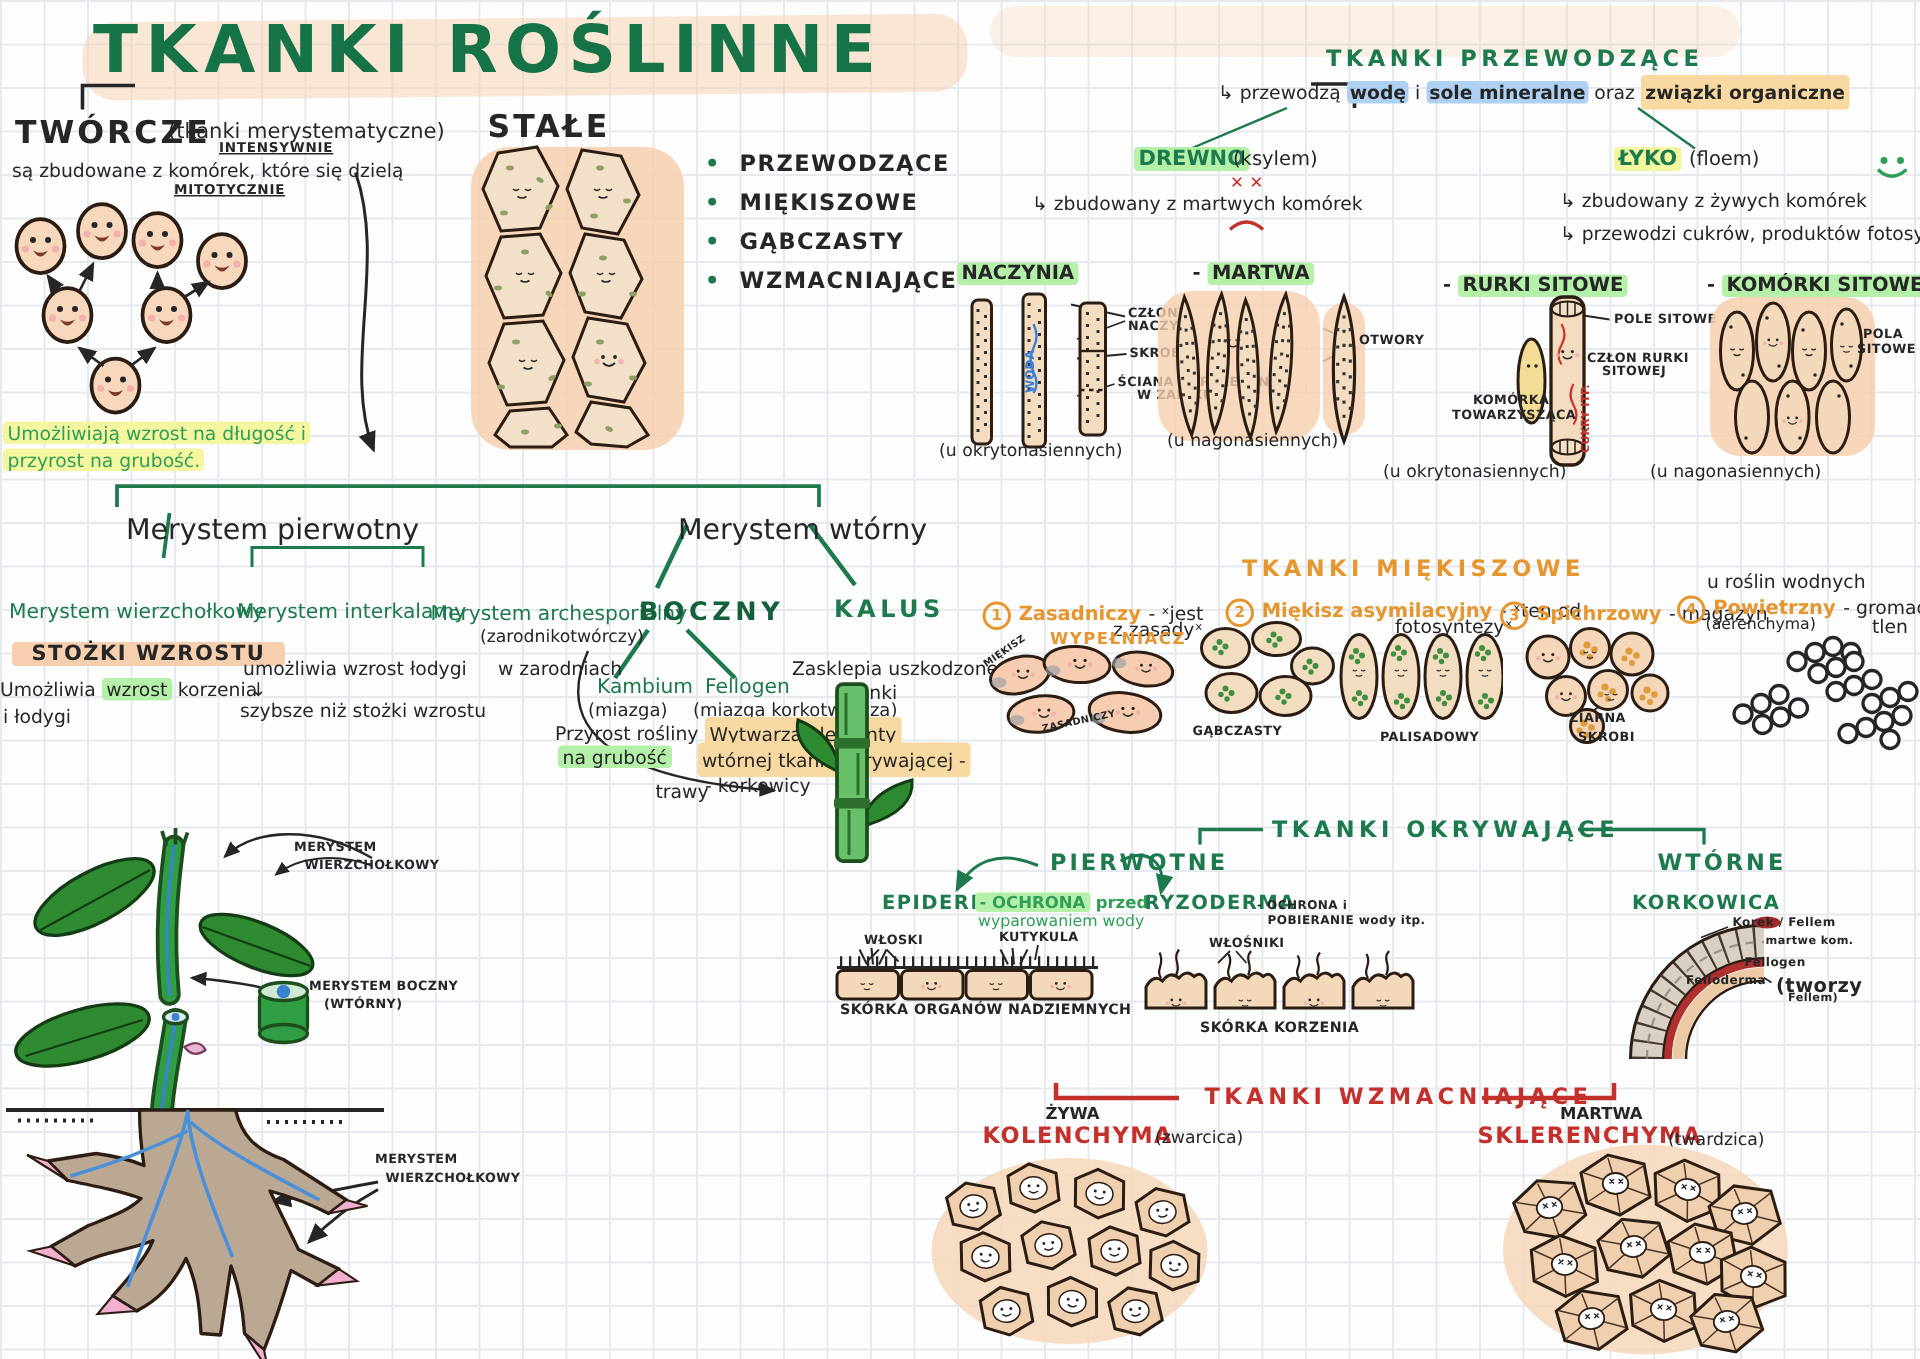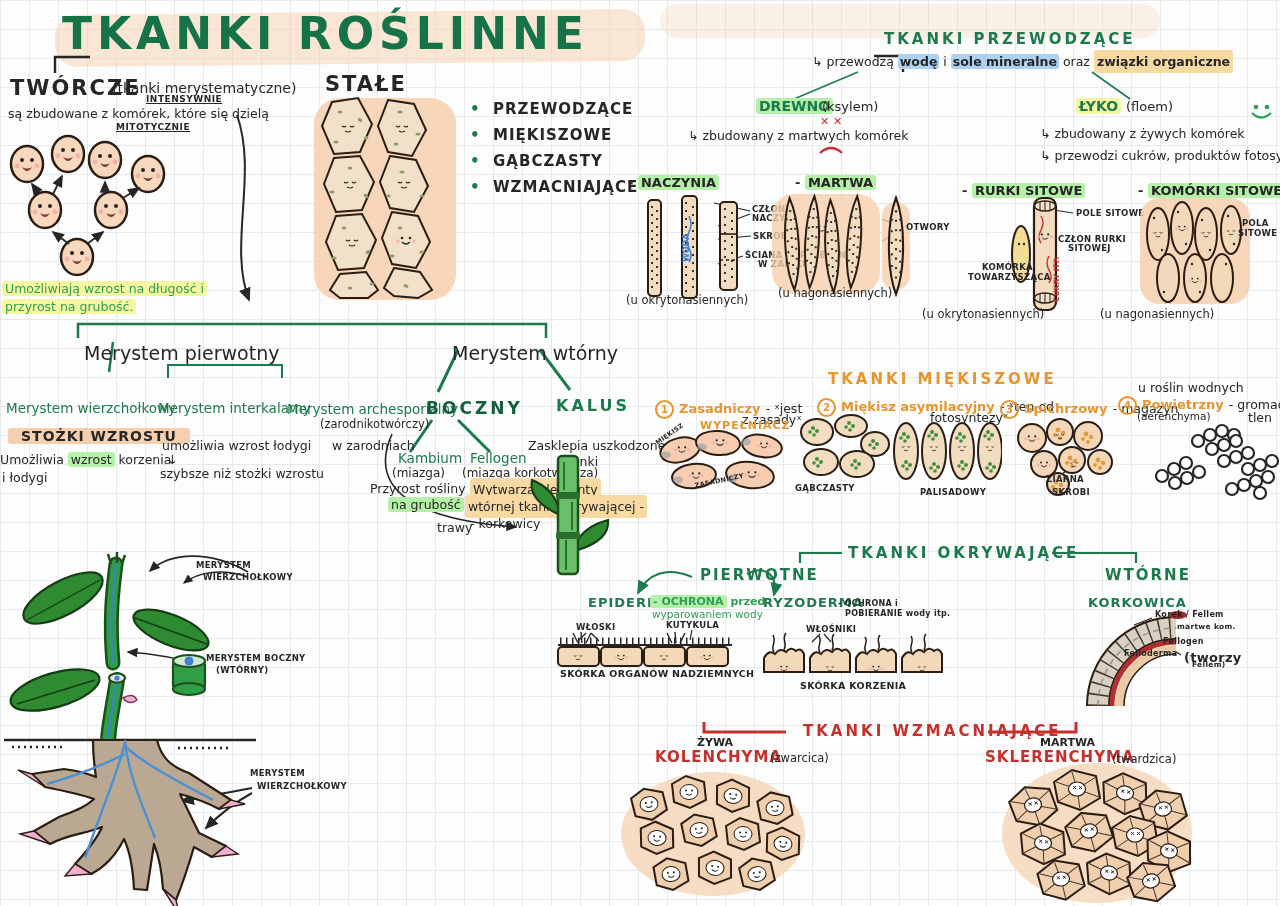--- a/index.html
+++ b/index.html
@@ -412,21 +412,21 @@
   <div class="abs note" style="left:2px;top:470px">i łodygi</div>
 
   <div class="abs note" style="left:162px;top:438px">umożliwia wzrost łodygi</div>
   <div class="abs note" style="left:167px;top:452px">↓</div>
   <div class="abs note" style="left:160px;top:466px">szybsze niż stożki wzrostu</div>
   <div class="abs note" style="left:437px;top:520px">trawy</div>
 
   <div class="abs green sub" style="left:398px;top:450px">Kambium</div>
   <div class="abs" style="left:392px;top:466px;font-size:12px">(miazga)</div>
   <div class="abs note" style="left:370px;top:481px">Przyrost rośliny</div>
-  <div class="abs note" style="left:388px;top:497px"><span class="hl-g">na grubość</span></div>
+  <div class="abs note" style="left:372px;top:497px"><span class="hl-g">na grubość</span></div>
 
   <div class="abs green sub" style="left:470px;top:450px">Fellogen</div>
   <div class="abs" style="left:462px;top:466px;font-size:12px">(miazga korkotwórcza)</div>
   <div class="abs note" style="left:470px;top:482px"><span class="hl-o">Wytwarza elementy</span></div>
   <div class="abs note" style="left:465px;top:499px"><span class="hl-o">wtórnej tkanki okrywającej -</span></div>
   <div class="abs note" style="left:470px;top:516px">- korkowicy</div>
 
   <div class="abs note" style="left:528px;top:438px">Zasklepia uszkodzone</div>
   <div class="abs note" style="left:560px;top:454px">tkanki</div>
 

